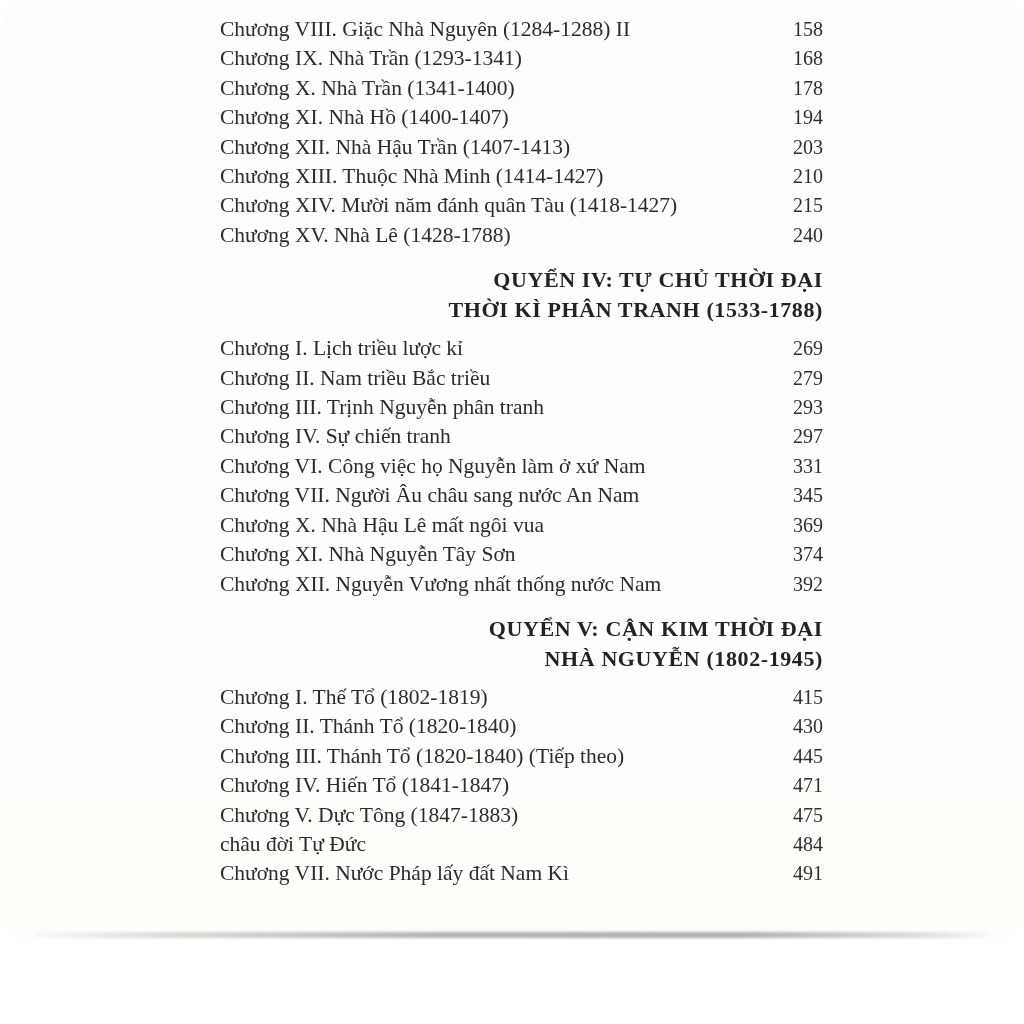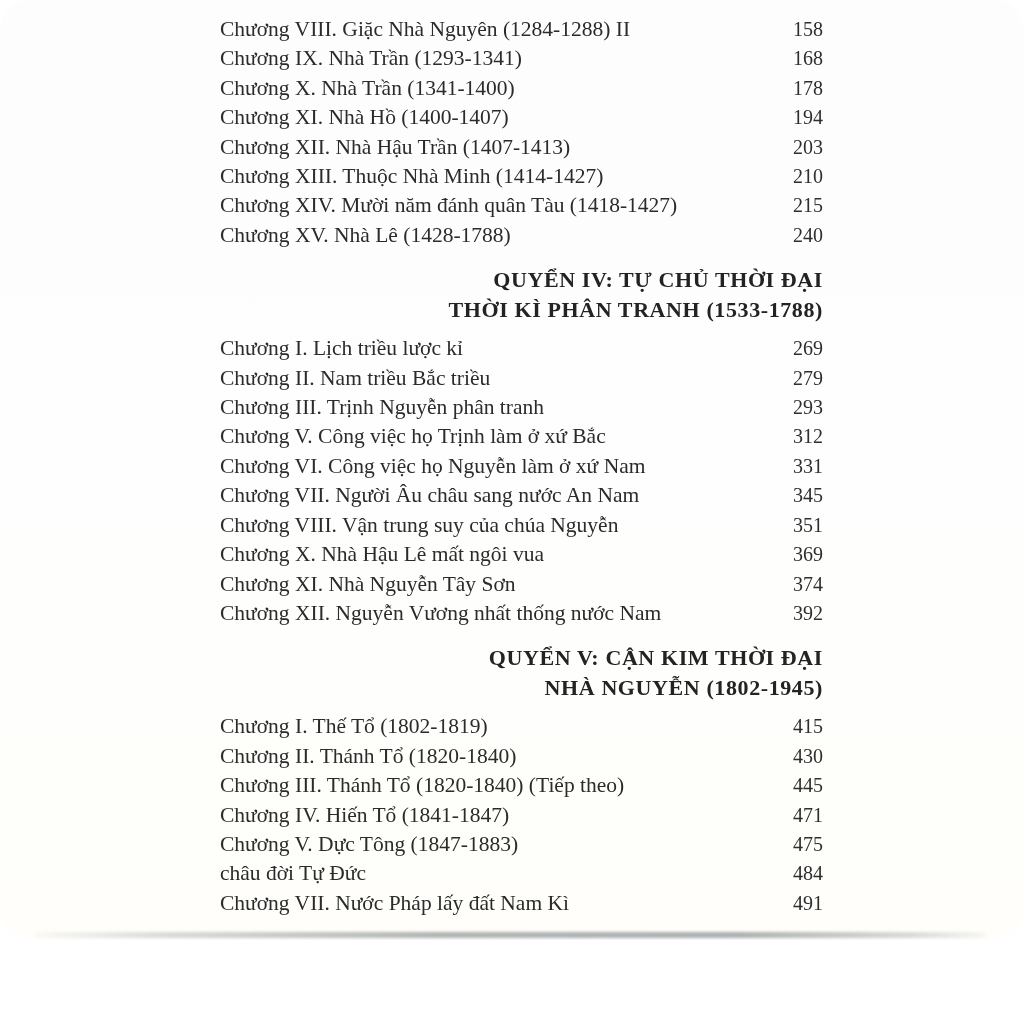--- a/index.html
+++ b/index.html
@@ -167,52 +167,45 @@
         </div>
 
         <div class="row">
           <div class="label-wrap">
             <span class="label">Chương III. Trịnh Nguyễn phân tranh</span>
 
           </div>
           <span class="pagenum">293</span>
         </div>
 
-
-        <div class="row">
-          <div class="label-wrap">
-            <span class="label">Chương V. Công việc họ Trịnh làm ở xứ Bắc</span>
-
-          </div>
-          <span class="pagenum">312</span>
-        </div>
+        <div class="row">
+          <div class="label-wrap">
+            <span class="label">Chương IV. Sự chiến tranh</span>
+
+          </div>
+          <span class="pagenum">297</span>
+        </div>
+
 
         <div class="row">
           <div class="label-wrap">
             <span class="label">Chương VI. Công việc họ Nguyễn làm ở xứ Nam</span>
 
           </div>
           <span class="pagenum">331</span>
         </div>
 
         <div class="row">
           <div class="label-wrap">
             <span class="label">Chương VII. Người Âu châu sang nước An Nam</span>
 
           </div>
           <span class="pagenum">345</span>
         </div>
 
-        <div class="row">
-          <div class="label-wrap">
-            <span class="label">Chương VIII. Vận trung suy của chúa Nguyễn</span>
-
-          </div>
-          <span class="pagenum">351</span>
-        </div>
 
 
         <div class="row">
           <div class="label-wrap">
             <span class="label">Chương X. Nhà Hậu Lê mất ngôi vua</span>
 
           </div>
           <span class="pagenum">369</span>
         </div>
 

